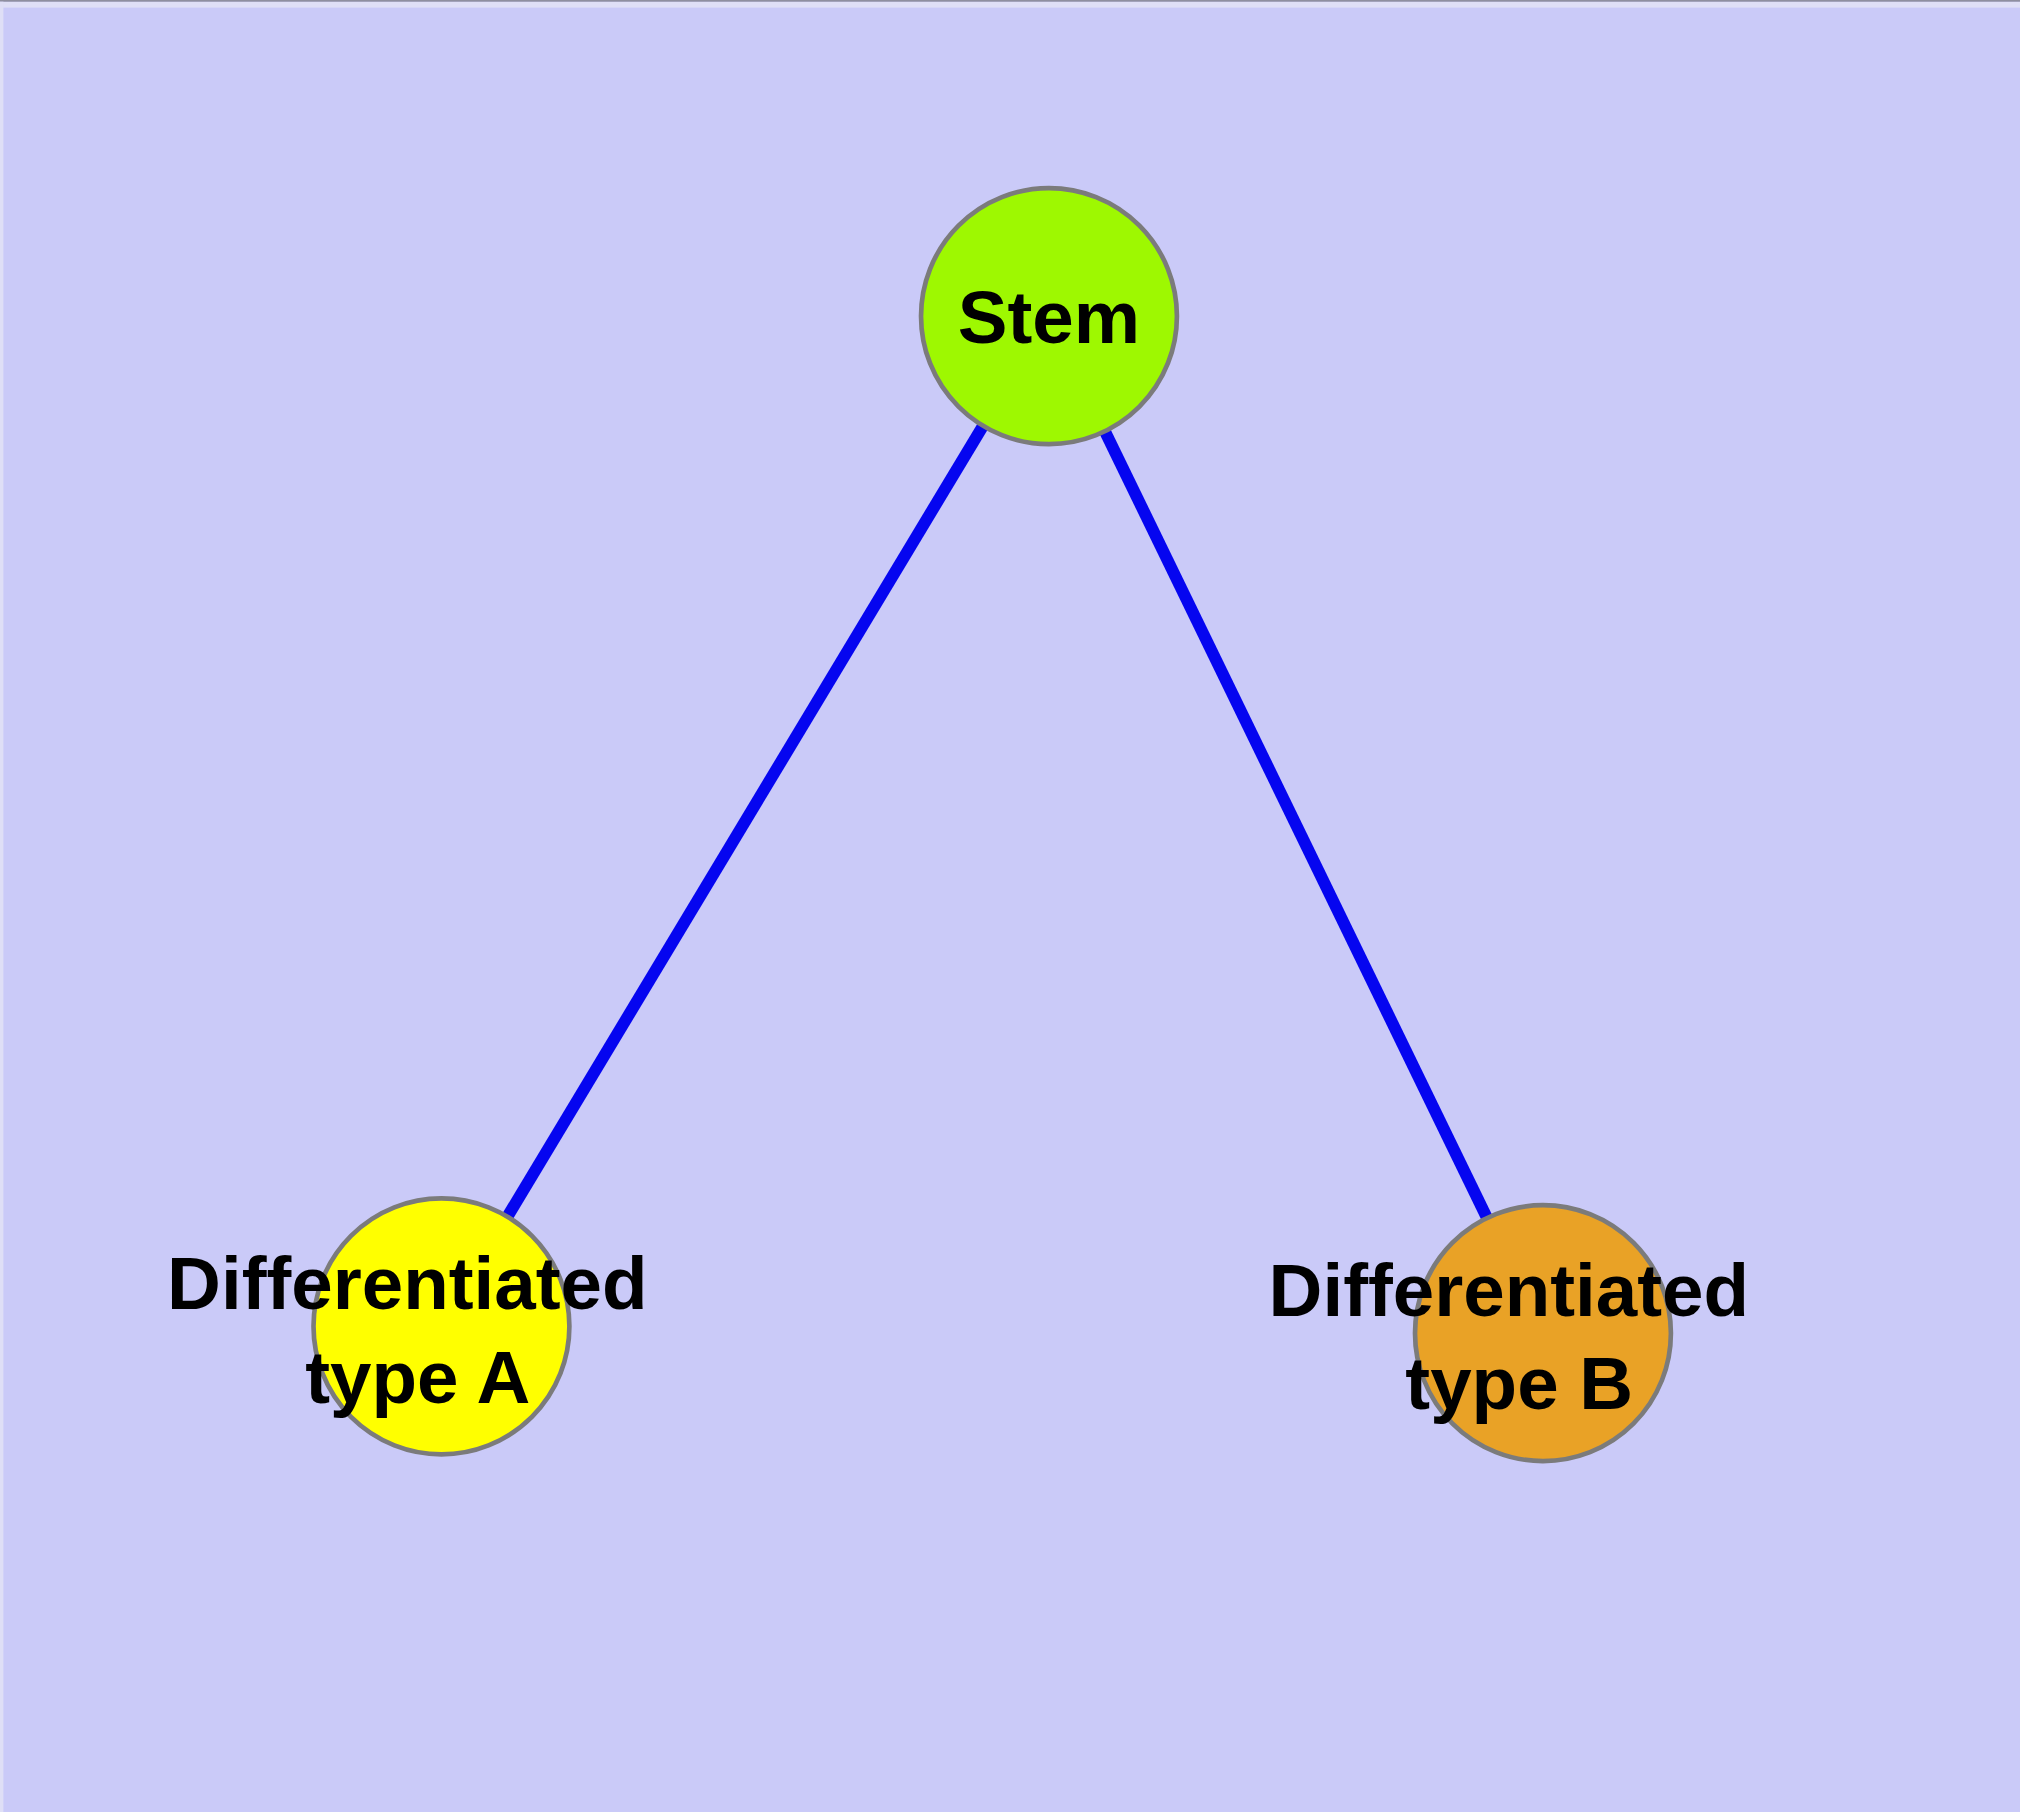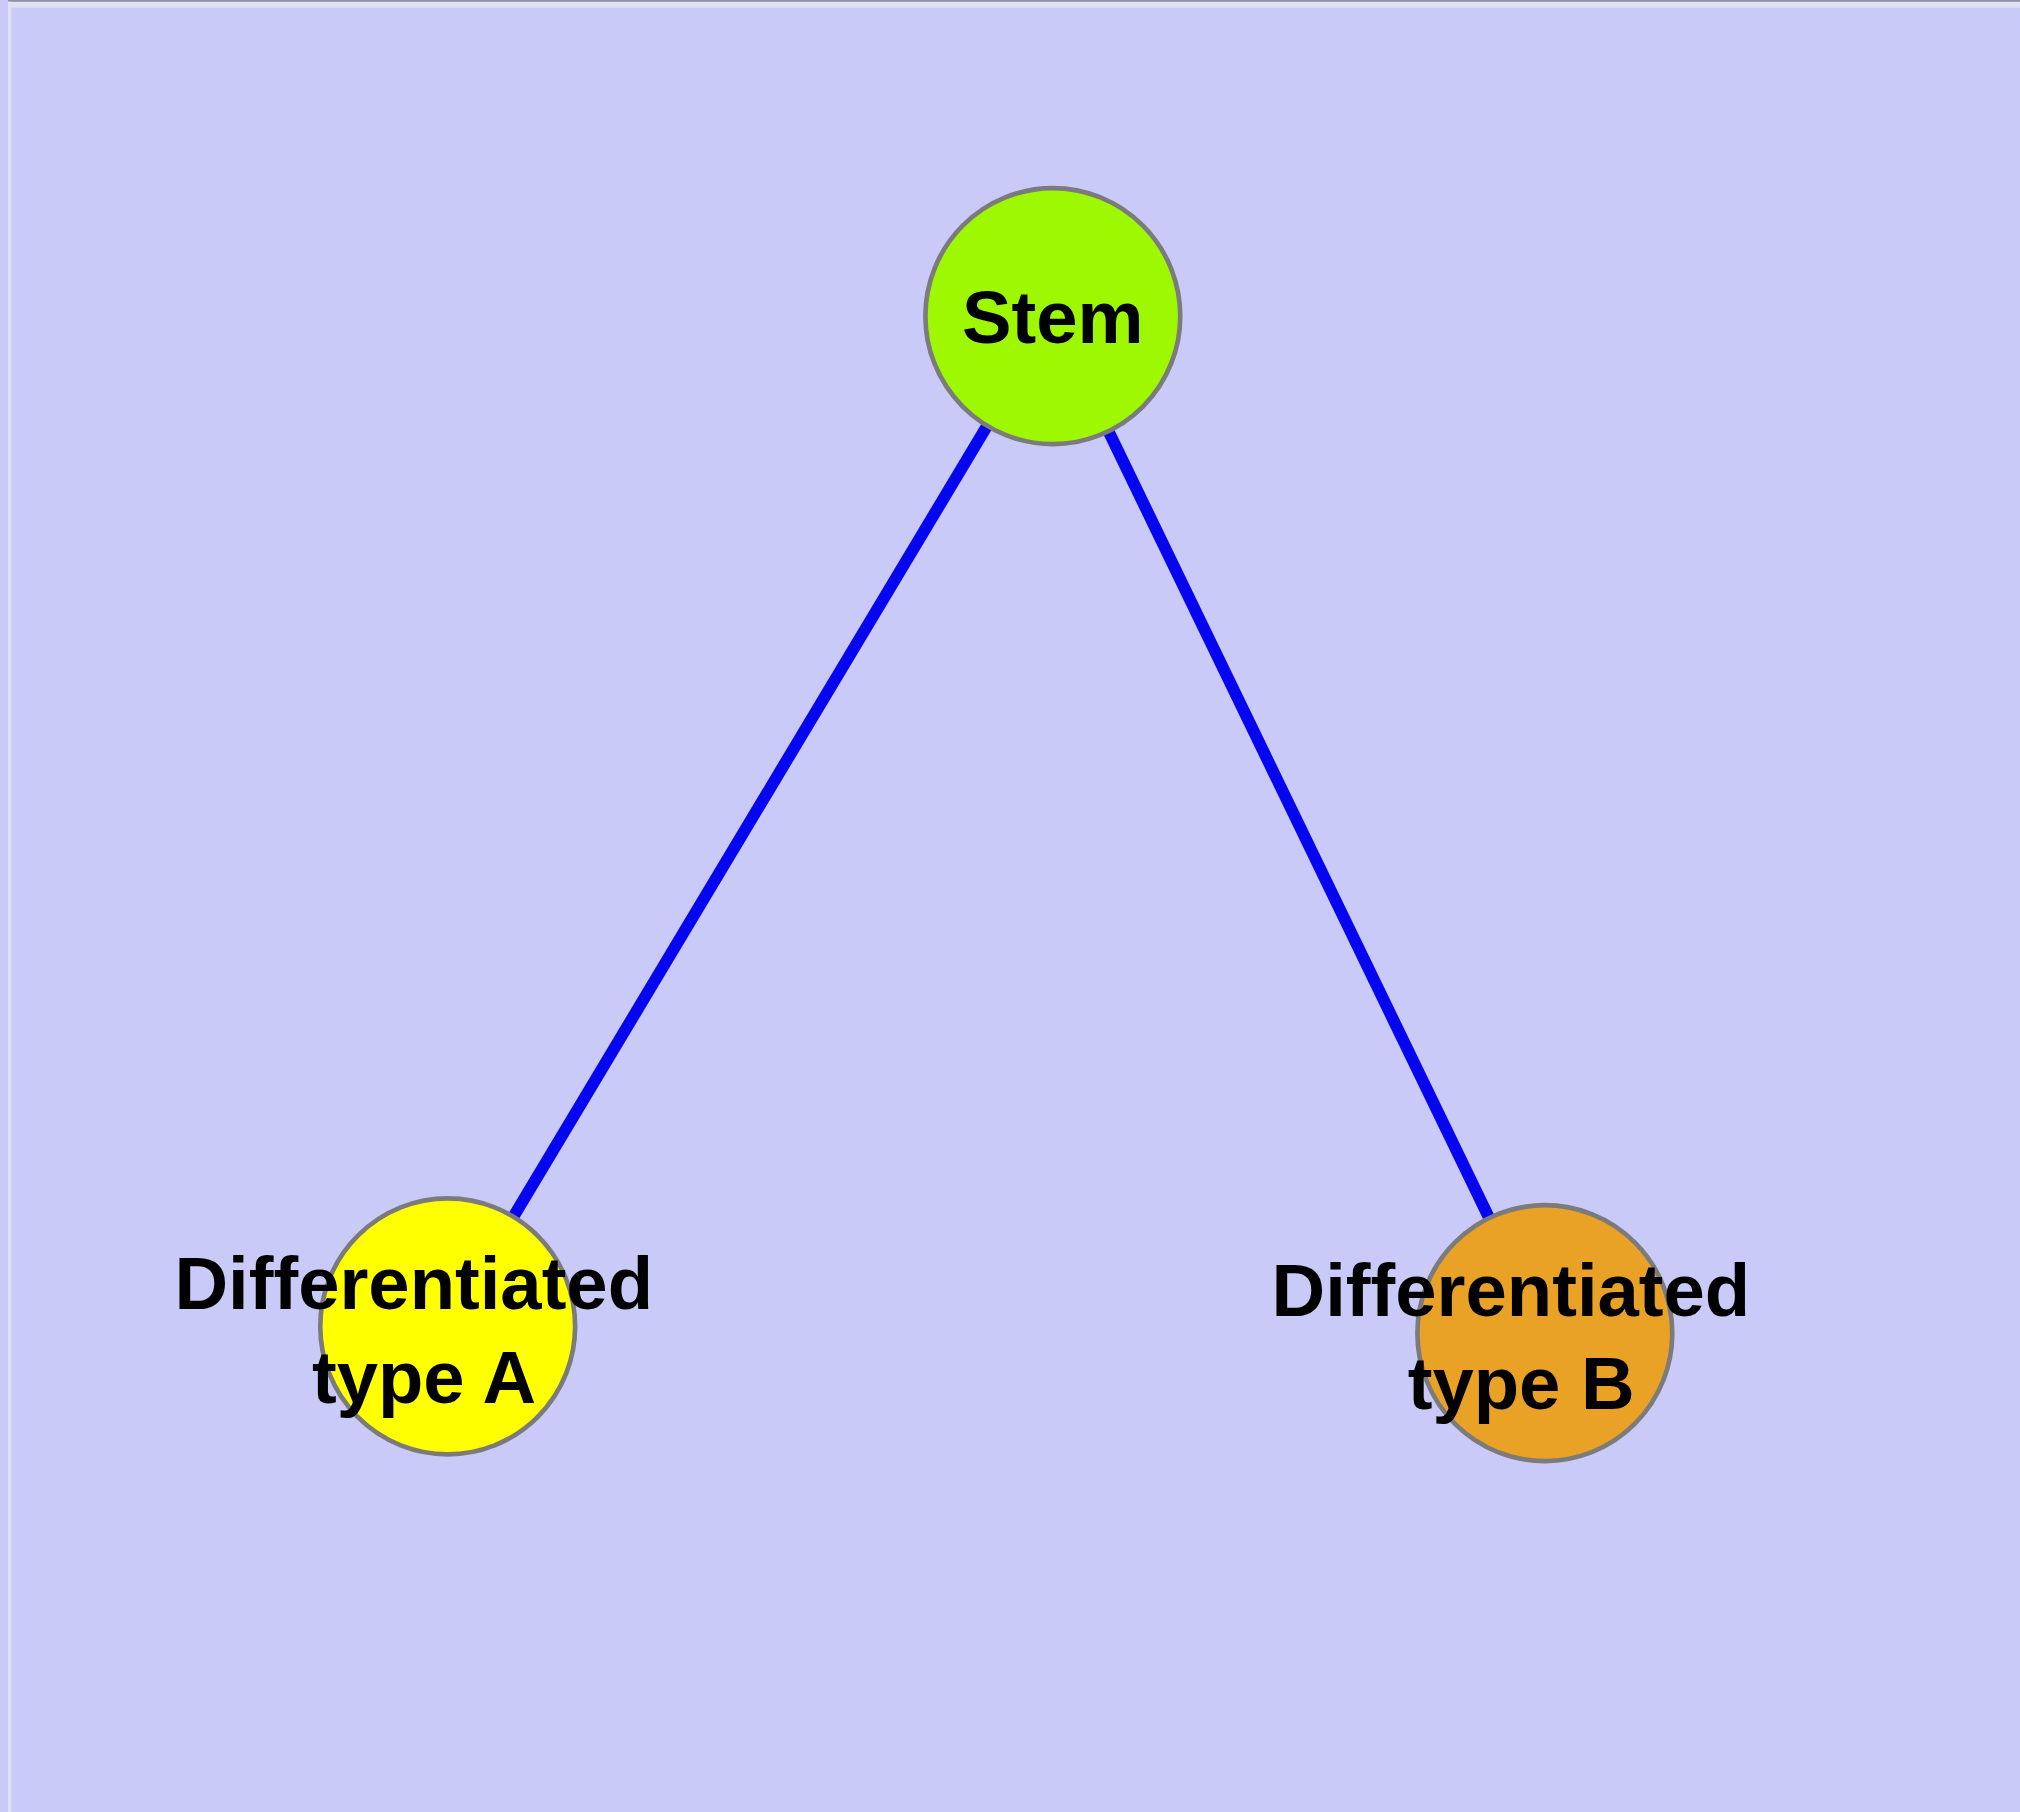--- a/index.html
+++ b/index.html
@@ -6,21 +6,20 @@
     margin: 0;
     padding: 0;
     width: 100%;
     height: 100%;
     overflow: hidden;
     background: #CACAF8; 
   }
   .stage {
     position: fixed;
     inset: 0;
-    padding-left: 8px;
   }
   .stage svg {
     display: block;
     width: 100%;
     height: 100%;
   }
   .edge {
     stroke-width: 14;
     stroke-linecap: butt;
     fill: none;

